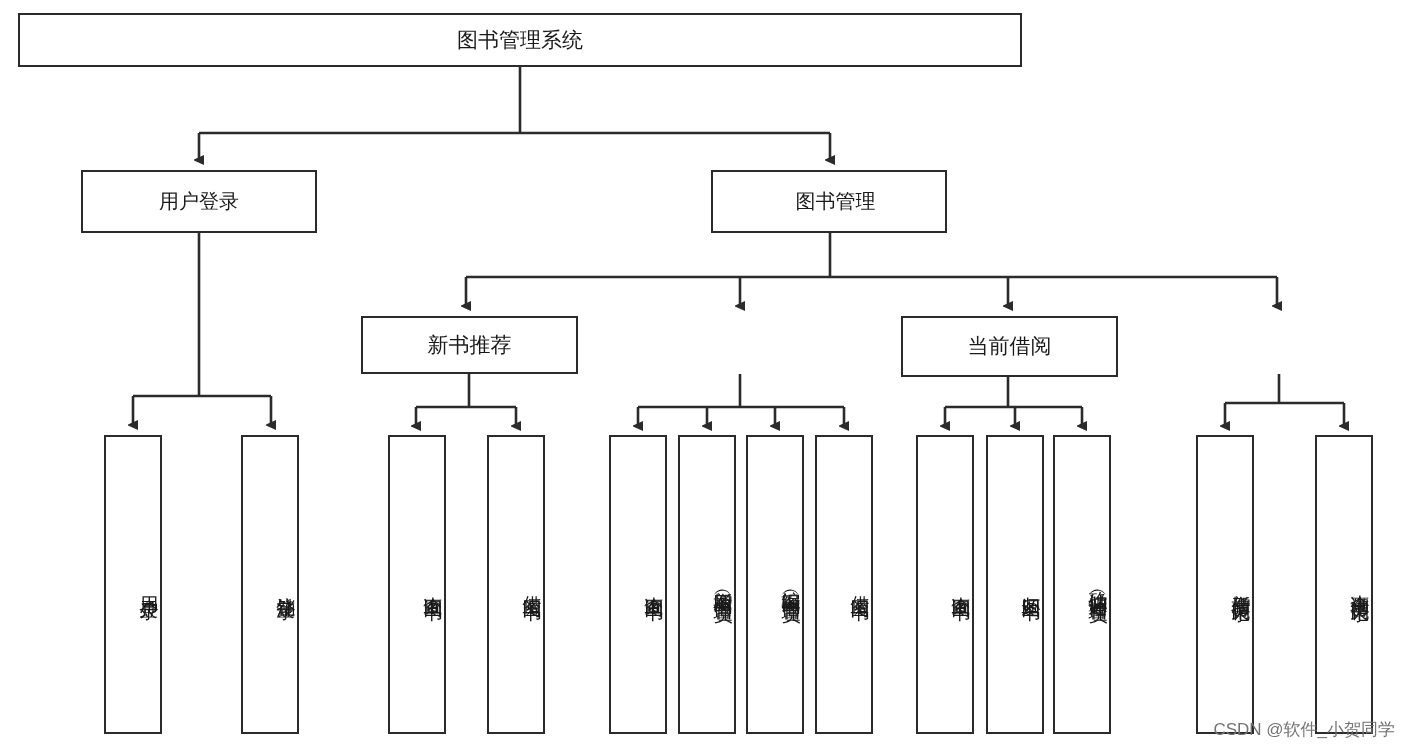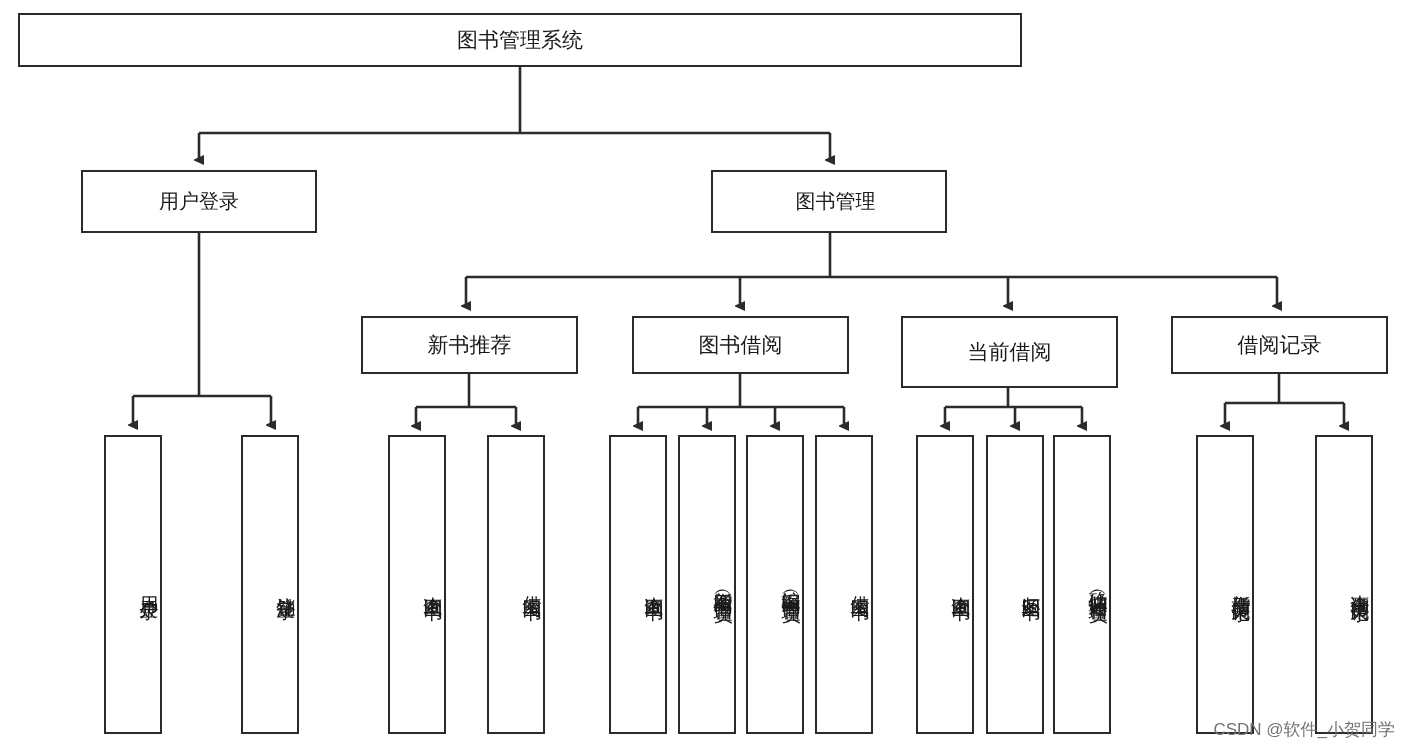--- a/index.html
+++ b/index.html
@@ -140,28 +140,22 @@
   <div class="node lvl2" style="left:81px; top:170px; width:236px; height:63px;">
     <span class="lbl">用户登录</span>
   </div>
   <div class="node lvl2" style="left:711px; top:170px; width:236px; height:63px;padding-left:13px;">
     <span class="lbl">图书管理</span>
   </div>
 
   <div class="node lvl3" style="left:361px; top:316px; width:217px; height:58px;">
     <span class="lbl">新书推荐</span>
   </div>
-  <div class="node lvl3" style="left:632px; top:316px; width:217px; height:58px;">
-    <span class="lbl">图书借阅</span>
-  </div>
-  <div class="node lvl3" style="left:901px; top:316px; width:217px; height:72px;">
+  <div class="node lvl3" style="left:901px; top:316px; width:217px; height:61px;">
     <span class="lbl">当前借阅</span>
-  </div>
-  <div class="node lvl3" style="left:1171px; top:316px; width:217px; height:58px;">
-    <span class="lbl">借阅记录</span>
   </div>
 
   <div class="node leaf" style="left:104px; top:435px; width:58px; height:299px;">
     <span class="lbl">用户登录</span>
   </div>
   <div class="node leaf" style="left:241px; top:435px; width:58px; height:299px;">
     <span class="lbl">注销登录</span>
   </div>
 
   <div class="node leaf" style="left:388px; top:435px; width:58px; height:299px;">

